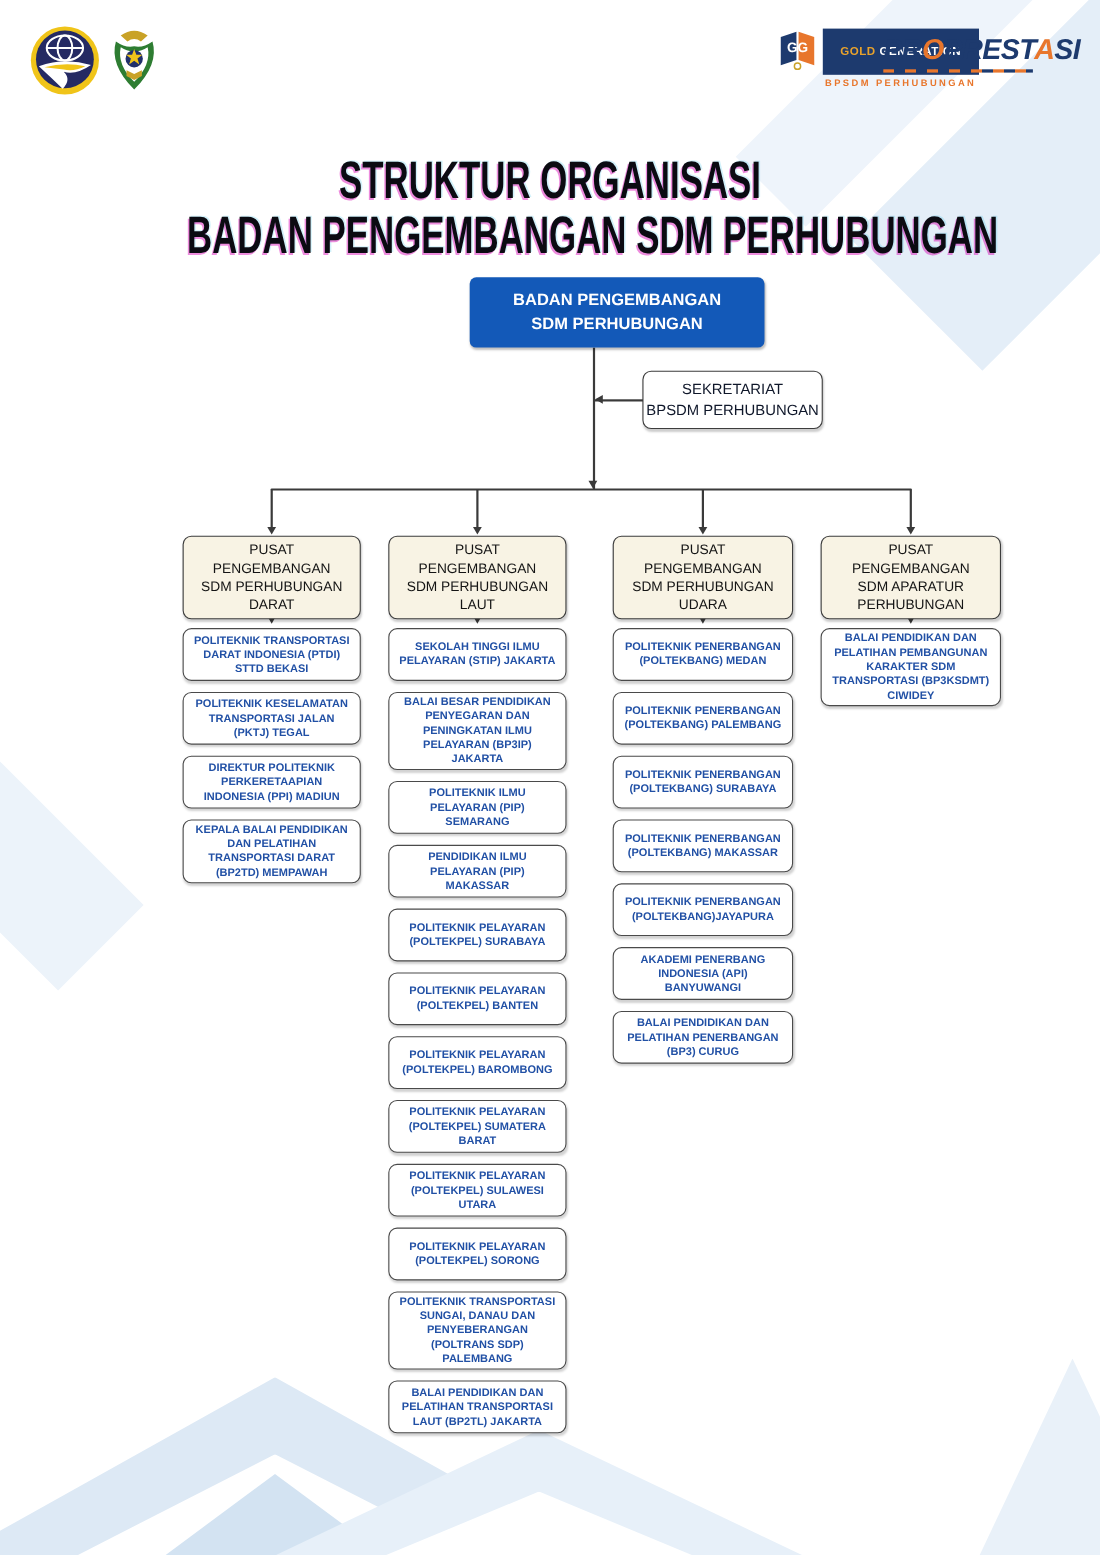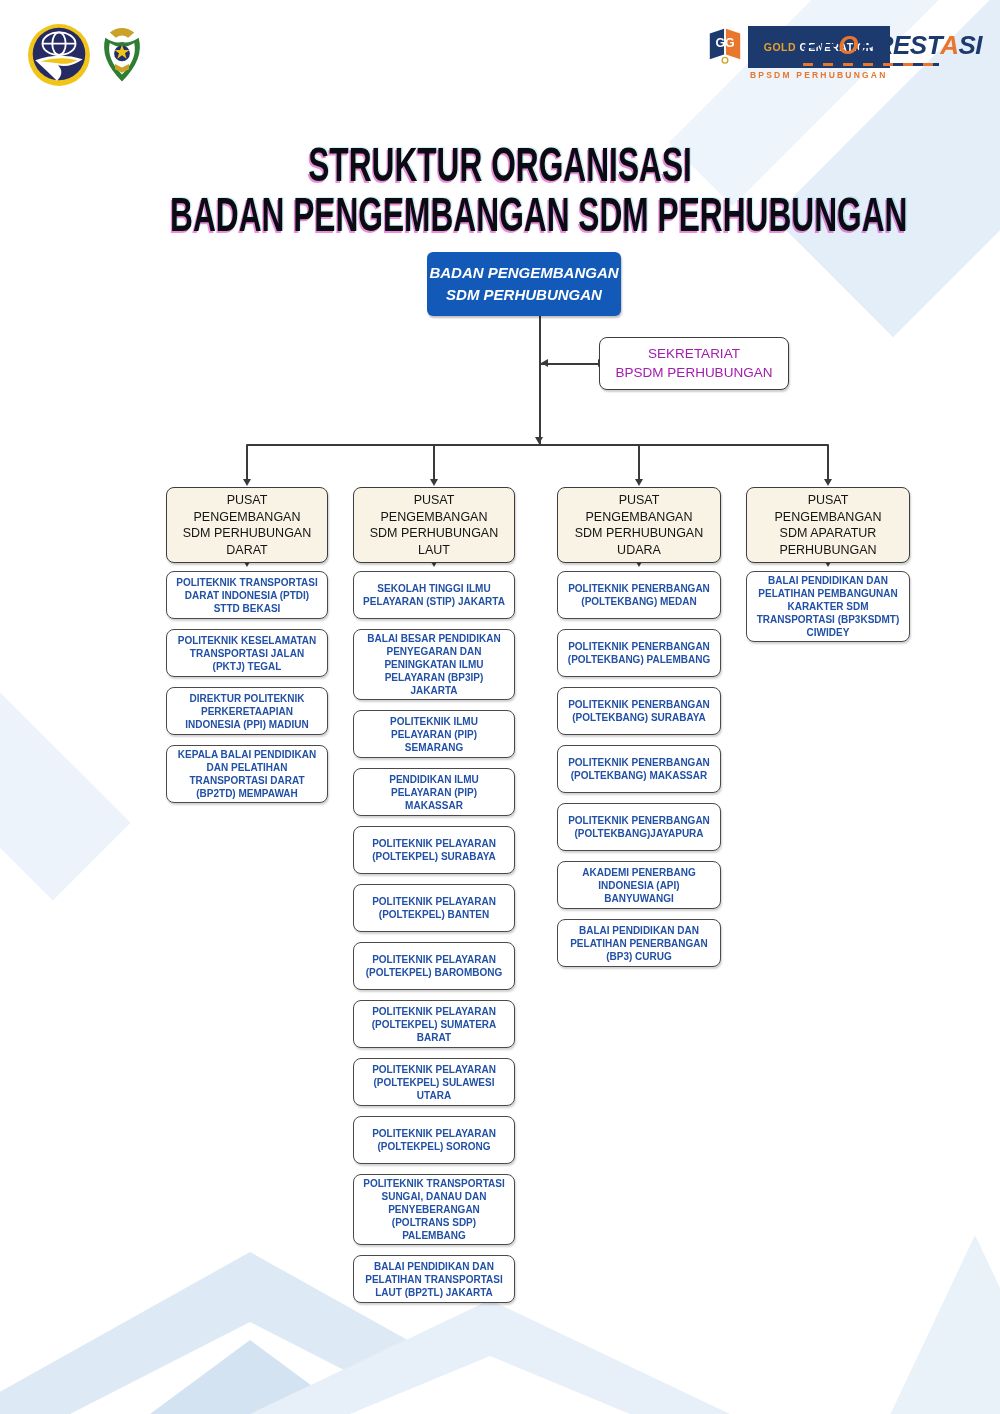--- a/index.html
+++ b/index.html
@@ -35,27 +35,27 @@
   }
   .pp-logo{position:absolute;left:803px;top:30px;z-index:2;font-style:italic;font-weight:bold;
     color:#1d3a6e;font-size:26px;letter-spacing:-.5px;white-space:nowrap;}
   .pp-logo .org{color:#e8762c;}
   .pp-bar{margin-top:2px;height:3px;width:136px;
     background:repeating-linear-gradient(90deg,#e8762c 0 10px,#1d3a6e 10px 20px);}
   
   .node{position:absolute;z-index:3;box-sizing:border-box;display:flex;
     align-items:center;justify-content:center;text-align:center;}
   .root-box{
-    left:427px;top:252px;width:194px;height:64px;background:#1359b8;
+    left:427px;top:252px;width:268px;height:64px;background:#1359b8;
     border-radius:6px;color:#ffffff;font-weight:bold;font-size:15px;
-    line-height:1.45;white-space:pre-line;box-shadow:1px 2px 2px rgba(0,0,0,.25);font-style:italic;
+    line-height:1.45;white-space:pre-line;box-shadow:1px 2px 2px rgba(0,0,0,.25);
   }
   .sek-box{
-    left:599px;top:337px;width:190px;height:53px;background:#ffffff;
-    border:1.5px solid #3d3d3d;border-radius:8px;color:#a21caf;font-size:13.5px;
+    left:584px;top:337px;width:164px;height:53px;background:#ffffff;
+    border:1.5px solid #3d3d3d;border-radius:8px;color:#0f172a;font-size:13.5px;
     line-height:1.35;white-space:pre-line;box-shadow:1px 2px 2px rgba(0,0,0,.2);
   }
   .hdr{
     position:absolute;z-index:3;top:487px;box-sizing:border-box;min-height:54px;
     background:#f8f3e4;border:1.5px solid #3d3d3d;border-radius:8px;
     display:flex;align-items:center;justify-content:center;text-align:center;
     color:#141414;font-size:12.5px;line-height:1.32;white-space:pre-line;
     padding:4px 6px;box-shadow:1px 2px 2px rgba(0,0,0,.2);
   }
   .col{position:absolute;z-index:3;top:571px;}

